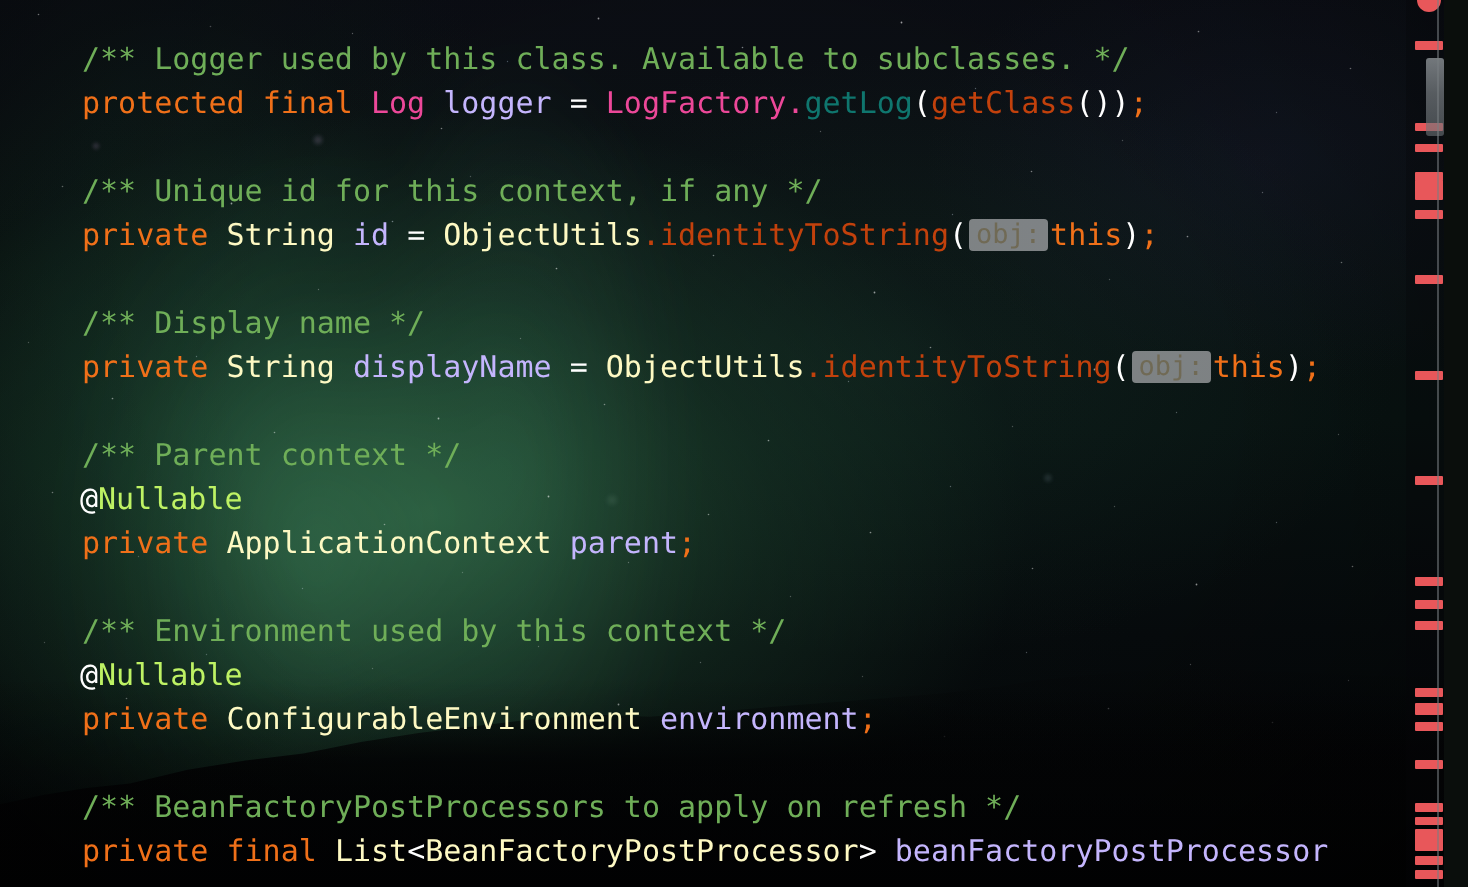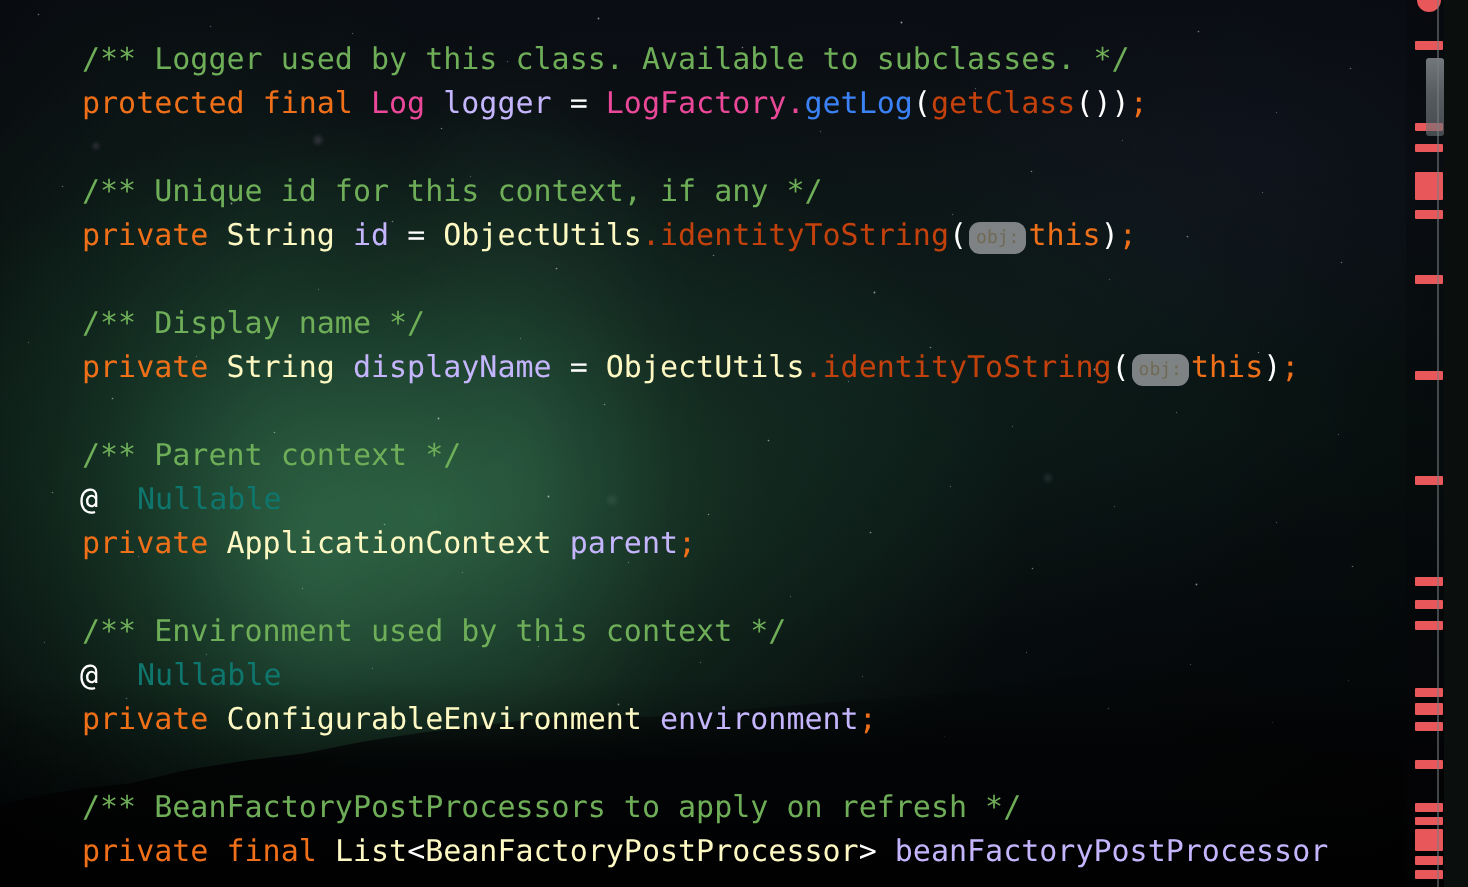--- a/index.html
+++ b/index.html
@@ -157,36 +157,36 @@
   .code-line.noindent { margin-left: -2px; }
   .code-line.blank { height: 44px; }
 
   
   .t-comment  { color: #6fae58; }
   .t-keyword  { color: #f07019; }
   .t-type     { color: #fef9c3; }
   .t-field    { color: #c4b5fd; }
   .t-classref { color: #ec4899; }
   .t-method   { color: #c2410c; }
-  .t-plain    { color: #3b82f6; }
+  .t-plain    { color: #0f766e; }
   .t-punct    { color: #ffffff; }
   .t-semi     { color: #f07019; }
-  .t-annot    { color: #0f766e; padding-left: 39px; }
+  .t-annot    { color: #bef264; }
   .t-at       { color: #ffffff; }
   .t-op       { color: #ffffff; }
 
   
   .inlay-hint {
     display: inline-block;
     background: rgba(170,172,175,0.72);
     color: rgba(112,104,82,0.95);
-    border-radius: 11px;
+    border-radius: 4px;
     padding: 0 7px;
     margin: 0 2px;
-    font-size: 18px;
+    font-size: 27px;
     line-height: 32px;
     vertical-align: 2px;
     font-family: "DejaVu Sans Mono", monospace;
   }
 
   
   #stripe-gutter {
     position: absolute;
     top: 0;
     right: 0;

